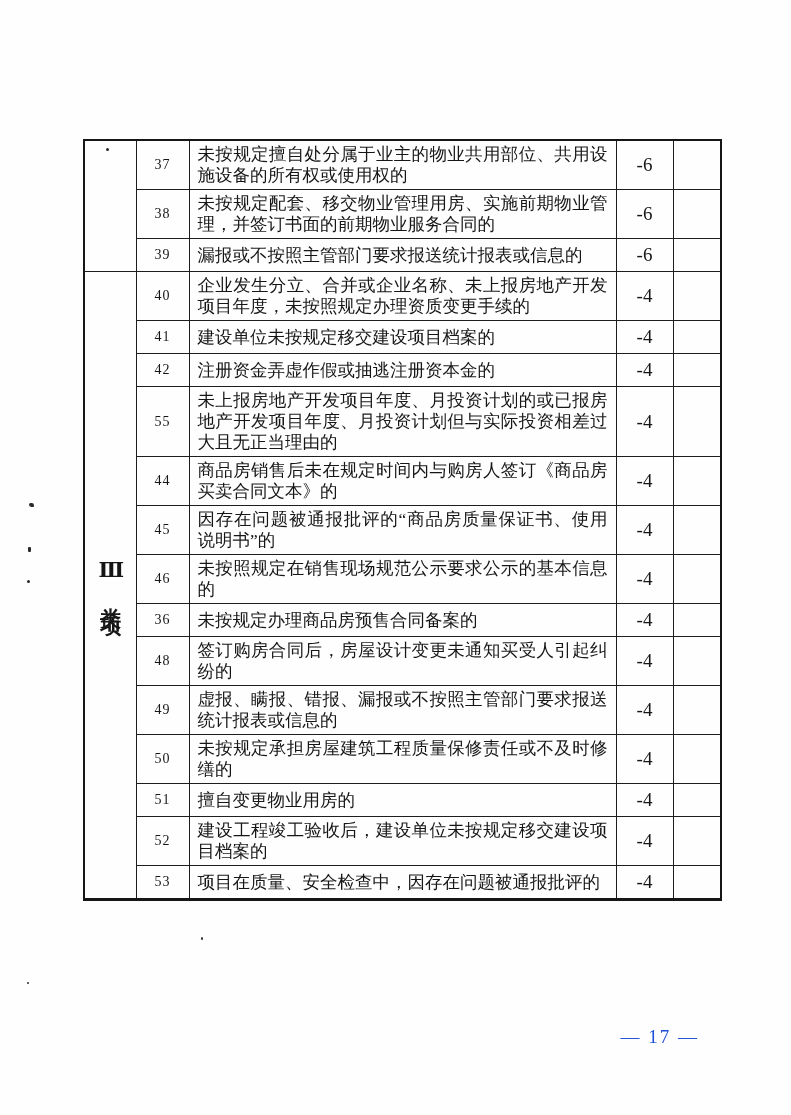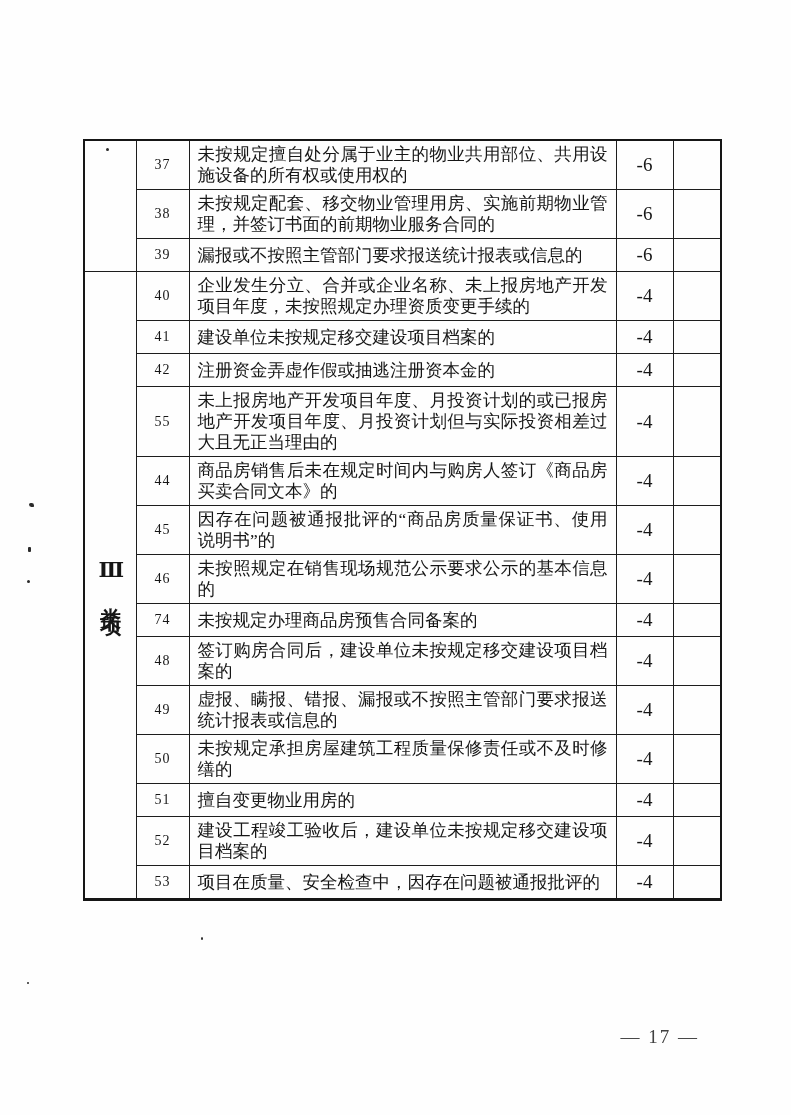--- a/index.html
+++ b/index.html
@@ -42,21 +42,21 @@
     font-size:17.5px;line-height:21px;
     padding:3px 8px;text-align:justify;
     font-family:Liberation Serif, serif;
   }
   .score-cell{
     text-align:center;font-size:19px;padding:5px 2px;
   }
   .blank-cell{padding:0;}
   .page-number{
     position:absolute;top:1026px;right:92px;
-    font-size:19px;letter-spacing:2px;color:#404040;
+    font-size:19px;letter-spacing:2px;color:#1d4ed8;
     white-space:nowrap;
   }
   .speck{position:absolute;background:#2a2a2a;border-radius:50%;}
   .speck.s1{left:106px;top:148px;width:3px;height:3px;}
   .speck.s2{left:29px;top:503px;width:5px;height:4px;border-radius:2px 3px 1px 3px;}
   .speck.s3{left:28px;top:547px;width:3px;height:5px;border-radius:1px;}
   .speck.s4{left:27px;top:580px;width:3px;height:3px;}
   .speck.s5{left:27px;top:982px;width:2px;height:2px;}
   .speck.s6{left:201px;top:937px;width:2px;height:3px;}
 </style>
@@ -130,28 +130,28 @@
           <td class="score-cell">-4</td>
           <td class="blank-cell"></td>
         </tr>
         <tr>
           <td class="num-cell">46</td>
           <td class="desc-cell">未按照规定在销售现场规范公示要求公示的基本信息的</td>
           <td class="score-cell">-4</td>
           <td class="blank-cell"></td>
         </tr>
         <tr>
-          <td class="num-cell">74</td>
+          <td class="num-cell">36</td>
           <td class="desc-cell">未按规定办理商品房预售合同备案的</td>
           <td class="score-cell">-4</td>
           <td class="blank-cell"></td>
         </tr>
         <tr>
           <td class="num-cell">48</td>
-          <td class="desc-cell">签订购房合同后，建设单位未按规定移交建设项目档案的</td>
+          <td class="desc-cell">签订购房合同后，房屋设计变更未通知买受人引起纠纷的</td>
           <td class="score-cell">-4</td>
           <td class="blank-cell"></td>
         </tr>
         <tr>
           <td class="num-cell">49</td>
           <td class="desc-cell">虚报、瞒报、错报、漏报或不按照主管部门要求报送统计报表或信息的</td>
           <td class="score-cell">-4</td>
           <td class="blank-cell"></td>
         </tr>
         <tr>

